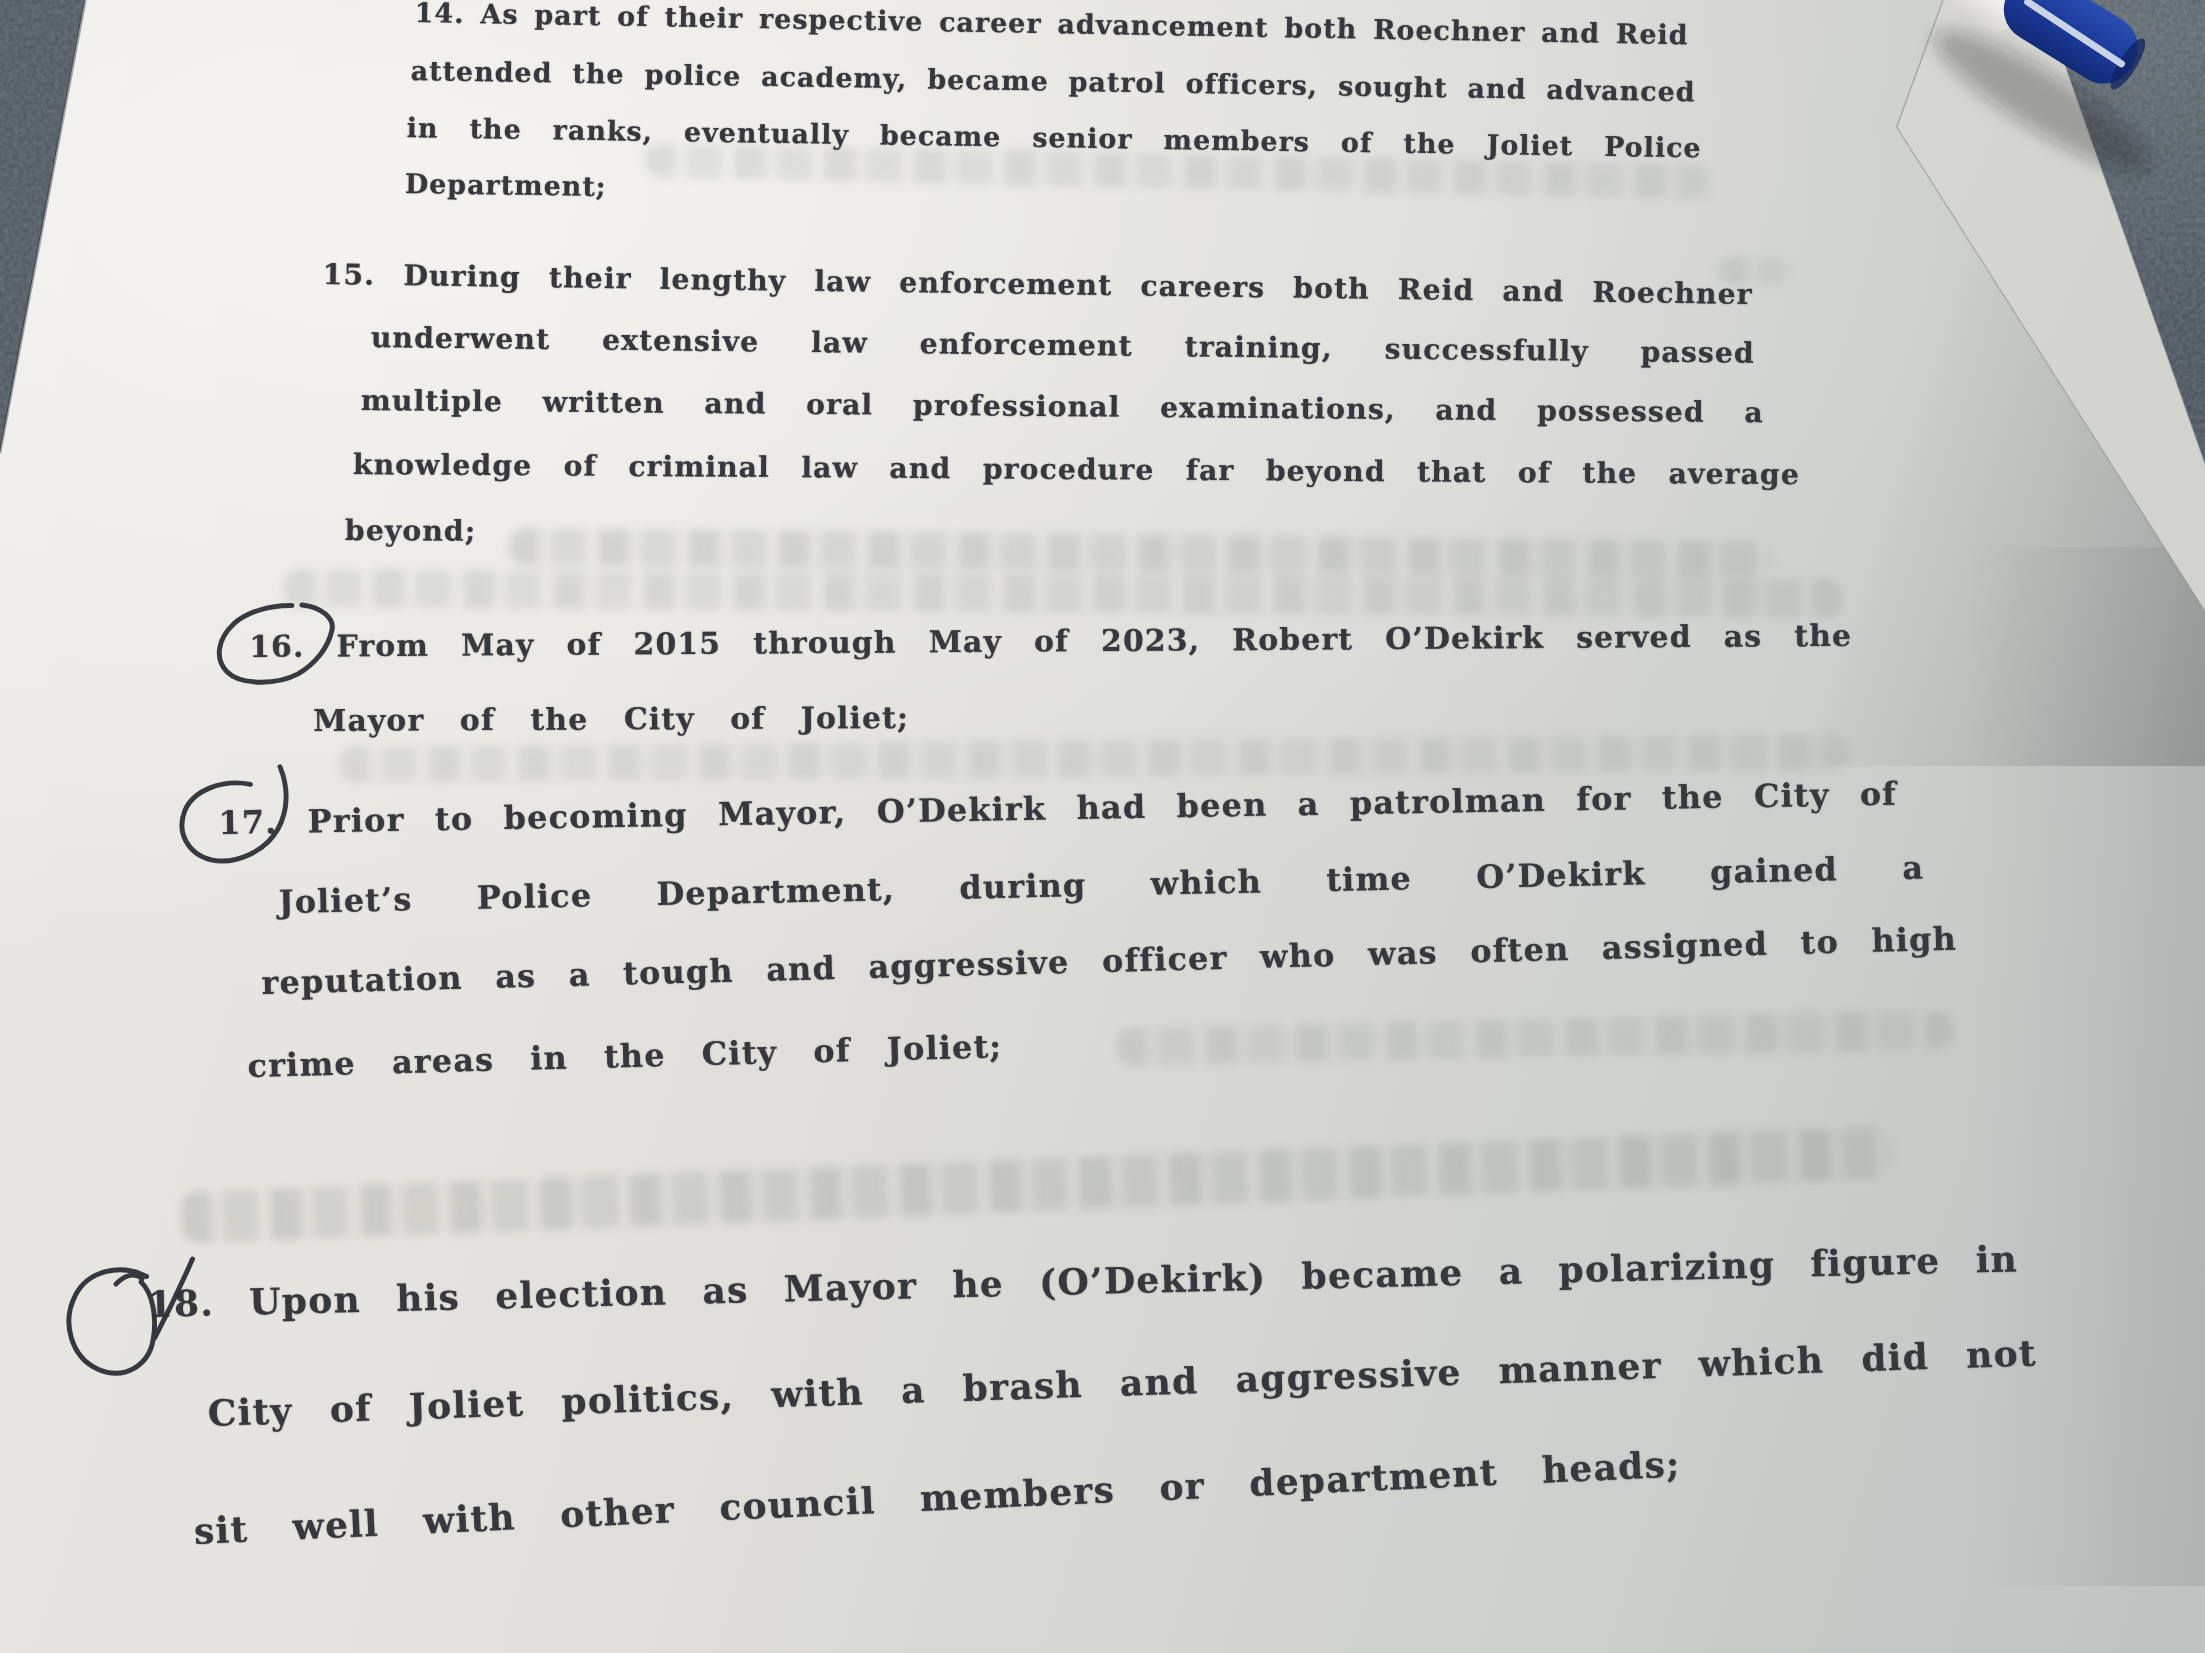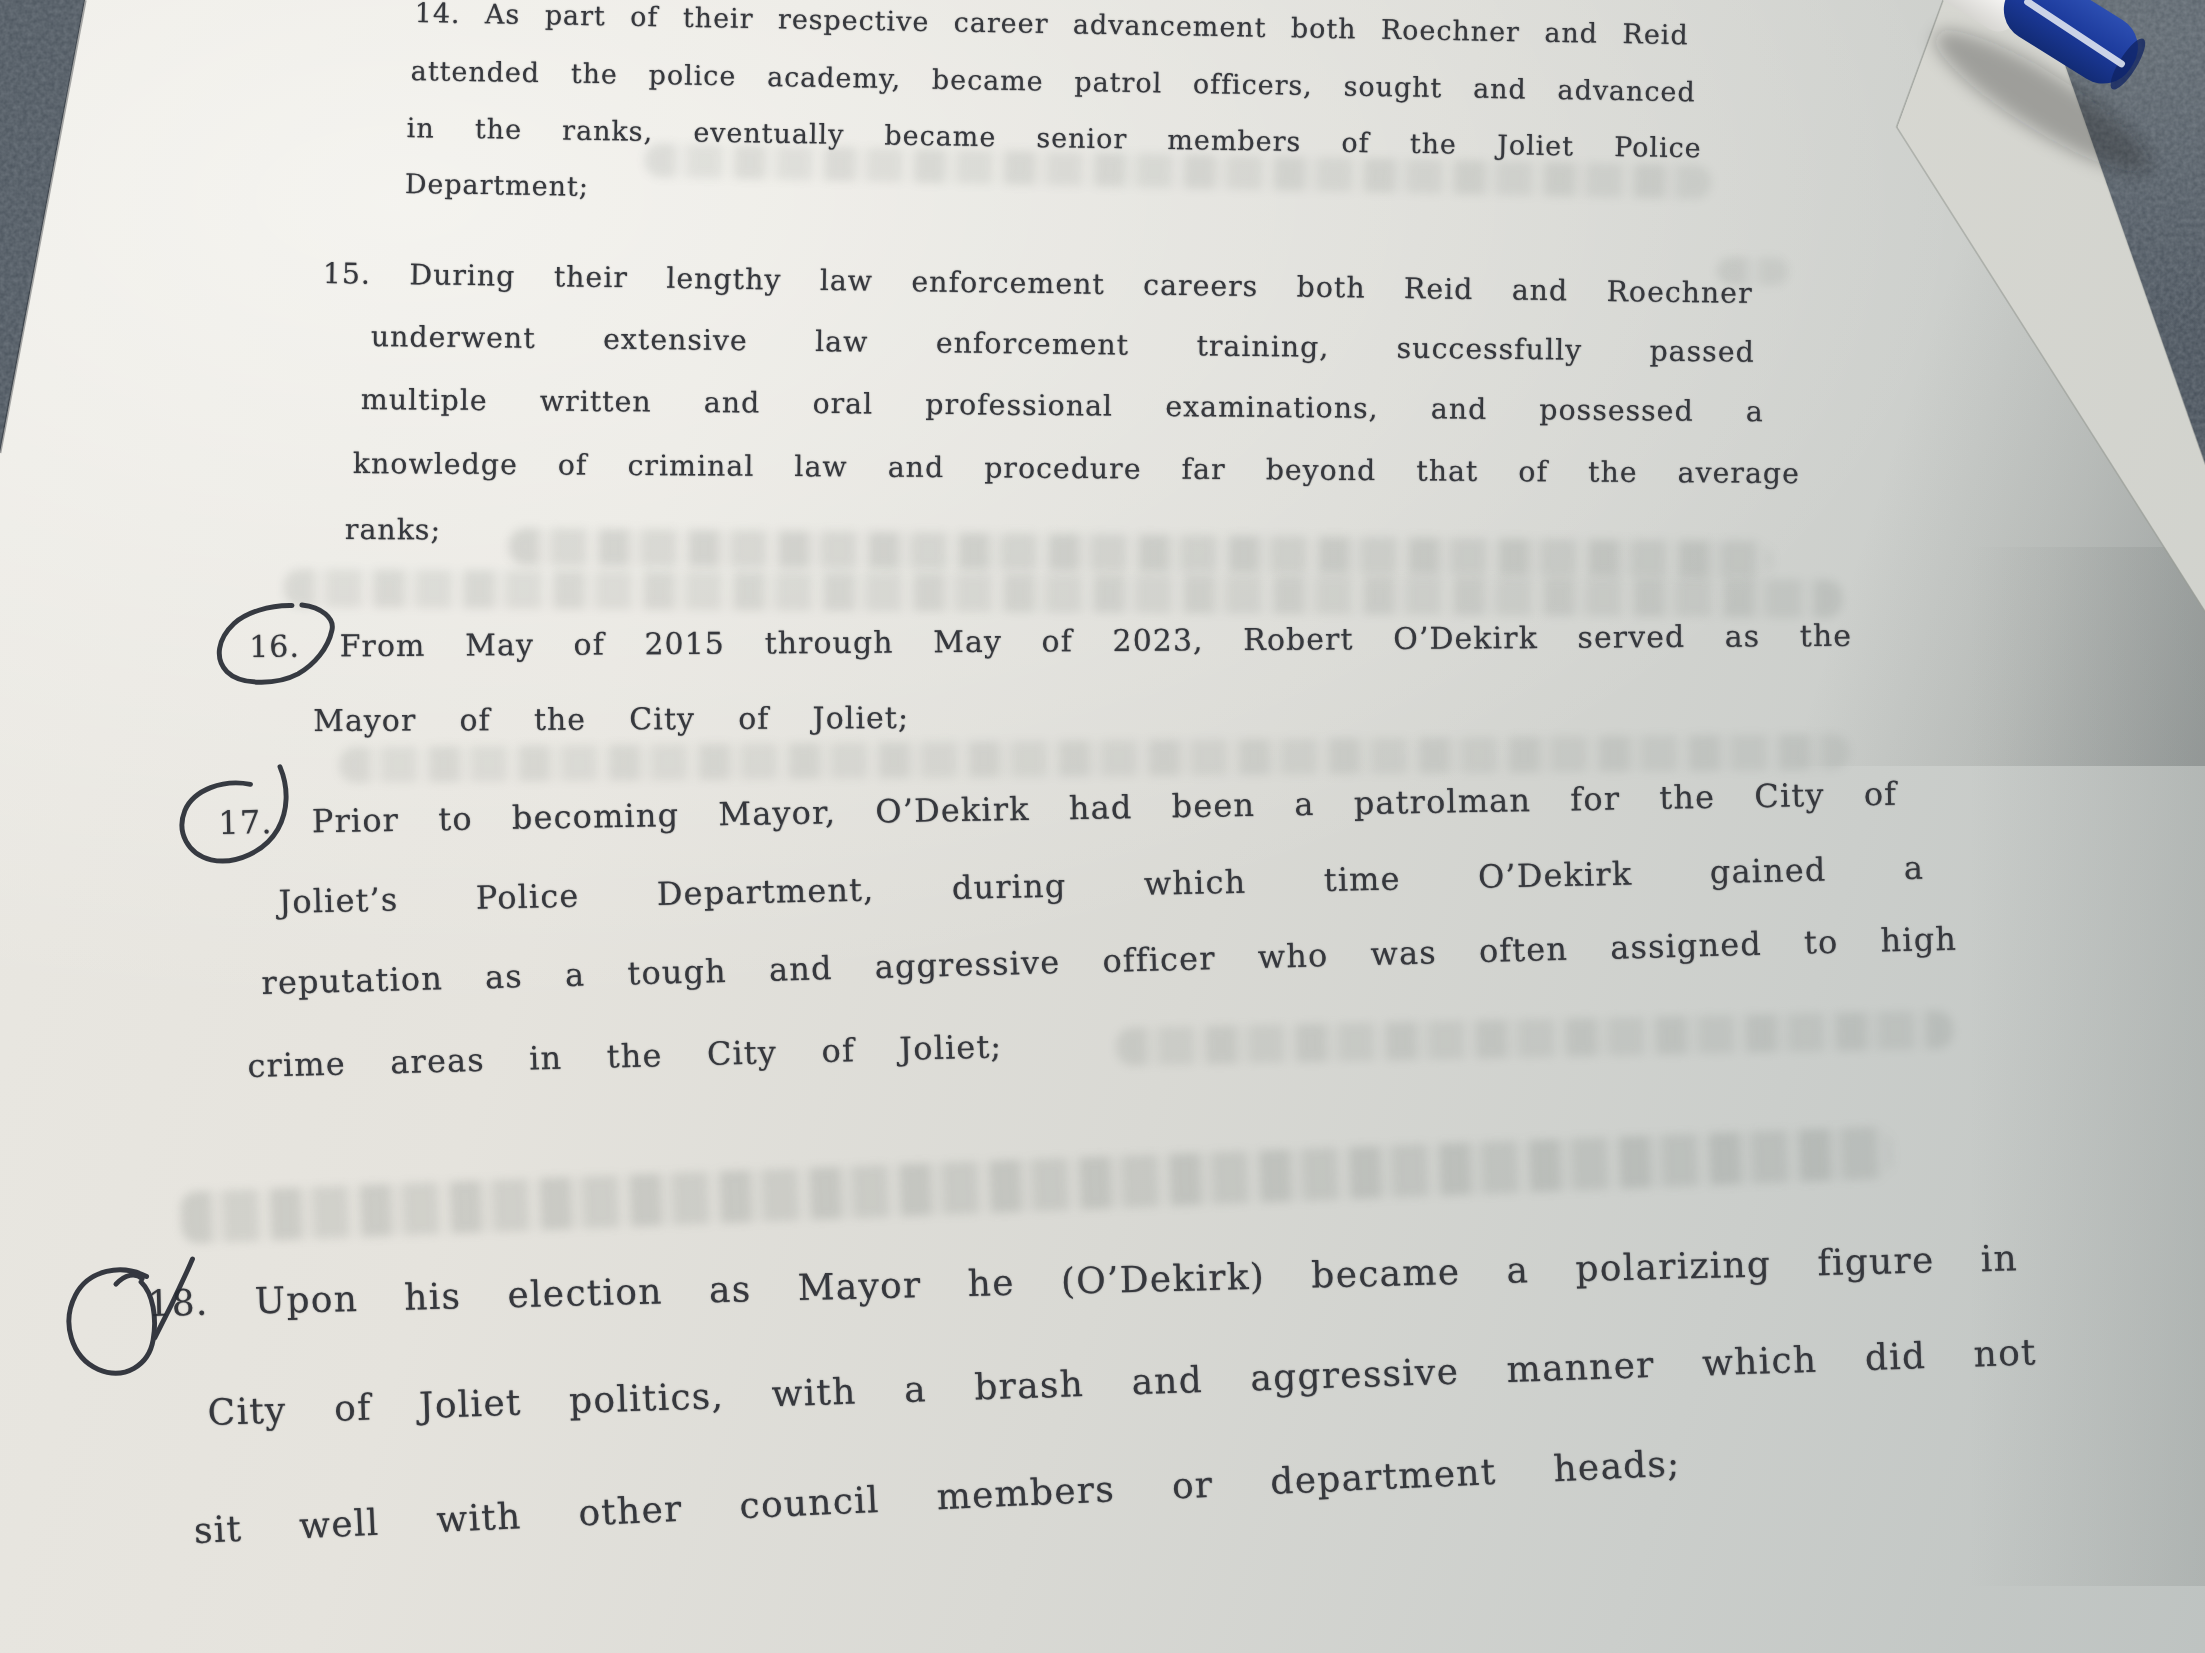--- a/index.html
+++ b/index.html
@@ -6,21 +6,21 @@
   #scene{position:relative;width:2205px;height:1654px;overflow:hidden;
          background:radial-gradient(42% 26% at 96% 2%, #5d666e 0%, rgba(93,102,110,0) 70%),
                     linear-gradient(150deg,#4b545d 0%,#47505a 45%,#3e4750 100%);}
   #desk-noise{position:absolute;left:0;top:0;z-index:1;}
   #under-sheet{position:absolute;left:0;top:0;width:2205px;height:1654px;z-index:2;
       background:linear-gradient(115deg,#e6e4dd 0%,#d8d8d2 60%,#cdcfca 100%);
       clip-path:polygon(1943px 0px,2042px 0px,2205px 465px,2205px 711px,1897px 127px);}
   #paper{position:absolute;left:0;top:0;width:2205px;height:1654px;z-index:3;
       background:radial-gradient(130% 90% at 18% 12%, rgba(255,255,252,0.55), rgba(255,255,252,0) 55%),
                  linear-gradient(107deg,#eae8e2 0%,#e5e3dd 30%,#d9d9d4 55%,#cbcecb 78%,#bec3c1 100%);
-      clip-path:polygon(85px 0px,1943px 0px,1897px 127px,2205px 611px,2205px 1654px,0px 1654px,0px 453px);}
+      clip-path:polygon(85px 0px,1943px 0px,1897px 127px,2205px 611px,2205px 1654px,0px 1654px,0px 453px);font-weight:bold;}
   .edge-shade{position:absolute;left:1586px;top:0;width:619px;height:766px;
       background:linear-gradient(108deg, rgba(0,0,0,0) 52%, rgba(90,95,92,0.16) 76%, rgba(62,68,70,0.30) 100%);}
   .right-shade{position:absolute;left:1969px;top:547px;width:236px;height:1039px;
       background:linear-gradient(90deg, rgba(110,116,114,0) 0%, rgba(110,116,114,0.20) 100%);}
   .line{position:absolute;font-family:"DejaVu Serif","Liberation Serif",serif;color:#36383d;
       letter-spacing:0.035em;transform-origin:left top;
       text-shadow:0 0 1.6px rgba(54,56,61,.45), 0.3px 0.5px 0 rgba(54,56,61,.22);}
   .just{text-align:justify;text-align-last:justify;}
   .bleed{position:absolute;filter:blur(4.9px);border-radius:16.4px;transform-origin:left top;
       background:repeating-linear-gradient(90deg, rgba(106,114,109,0.38) 0px 30px, rgba(106,114,109,0.10) 30px 43px,
@@ -61,21 +61,21 @@
       <div class="line just" style="left:411px;top:55px;width:1285px;font-size:27px;transform:rotate(0.95deg)">attended the police academy, became patrol officers, sought and advanced</div>
       <div class="line just" style="left:407px;top:112px;width:1295px;font-size:27px;transform:rotate(0.9deg)">in the ranks, eventually became senior members of the Joliet Police</div>
       <div class="line" style="left:405px;top:168px;font-size:27px;transform:rotate(0.85deg)">Department;</div>
     </div>
 
     <div>
       <div class="line just" style="left:323px;top:257px;width:1430px;font-size:28.4px;transform:rotate(0.8deg)">15. During their lengthy law enforcement careers both Reid and Roechner</div>
       <div class="line just" style="left:371px;top:320px;width:1384px;font-size:28.4px;transform:rotate(0.65deg)">underwent extensive law enforcement training, successfully passed</div>
       <div class="line just" style="left:361px;top:383px;width:1403px;font-size:28.4px;transform:rotate(0.5deg)">multiple written and oral professional examinations, and possessed a</div>
       <div class="line just" style="left:353px;top:447px;width:1447px;font-size:28.4px;transform:rotate(0.4deg)">knowledge of criminal law and procedure far beyond that of the average</div>
-      <div class="line" style="left:345px;top:513px;font-size:28.4px;transform:rotate(0.3deg)">ranks;</div>
+      <div class="line" style="left:345px;top:513px;font-size:28.4px;transform:rotate(0.3deg)">beyond;</div>
     </div>
 
     <div>
       <div class="line just" style="left:249px;top:629px;width:1603px;font-size:30px;transform:rotate(-0.4deg)">16. From May of 2015 through May of 2023, Robert O’Dekirk served as the</div>
       <div class="line just" style="left:313px;top:703px;width:596px;font-size:30px;transform:rotate(-0.3deg)">Mayor of the City of Joliet;</div>
     </div>
 
     <div>
       <div class="line just" style="left:218px;top:804px;width:1679px;font-size:32px;transform:rotate(-1.0deg)">17. Prior to becoming Mayor, O’Dekirk had been a patrolman for the City of</div>
       <div class="line just" style="left:278px;top:883px;width:1646px;font-size:32px;transform:rotate(-1.2deg)">Joliet’s Police Department, during which time O’Dekirk gained a</div>

